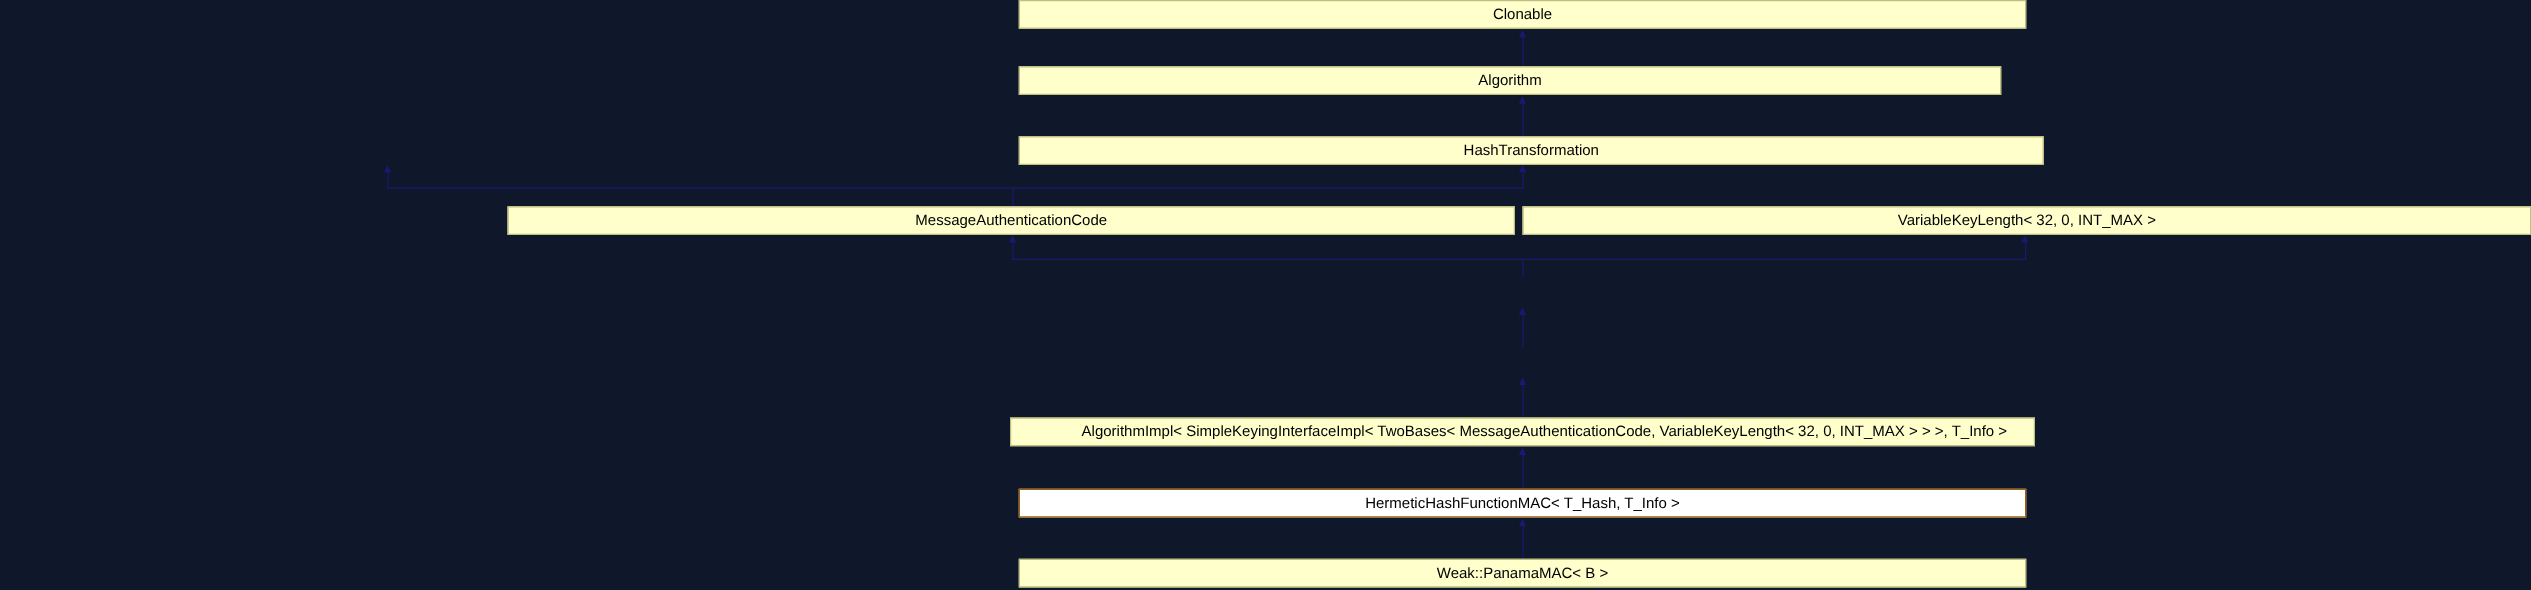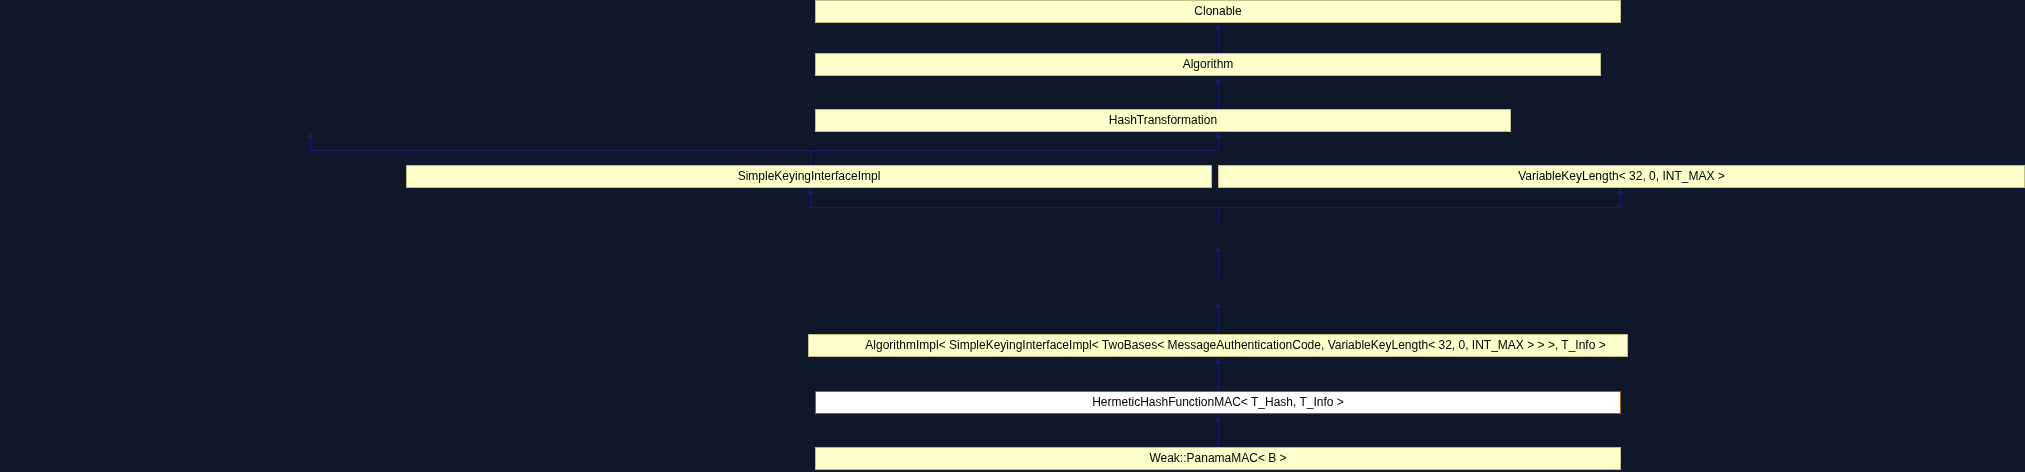--- a/index.html
+++ b/index.html
@@ -94,26 +94,26 @@
 
   <div class="node filled" style="left:815px; top:0px; width:806px;">
     <span class="node-label">Clonable</span>
   </div>
 
   <div class="node filled" style="left:815px; top:53px; width:786px;">
     <span class="node-label">Algorithm</span>
   </div>
 
 
-  <div class="node filled" style="left:815px; top:109px; width:696px;">
+  <div class="node filled" style="left:815px; top:109px; width:820px;">
     <span class="node-label">HashTransformation</span>
   </div>
 
   <div class="node filled" style="left:406px; top:165px; width:806px;">
-    <span class="node-label">SimpleKeyingInterfaceImpl</span>
+    <span class="node-label">MessageAuthenticationCode</span>
   </div>
 
   <div class="node filled" style="left:1218px; top:165px; width:807px;">
     <span class="node-label">VariableKeyLength&lt; 32, 0, INT_MAX &gt;</span>
   </div>
 
 
 
   <div class="node filled" style="left:808px; top:334px; width:820px;padding-left:35px;">
     <span class="node-label">AlgorithmImpl&lt; SimpleKeyingInterfaceImpl&lt; TwoBases&lt; MessageAuthenticationCode, VariableKeyLength&lt; 32, 0, INT_MAX &gt; &gt; &gt;, T_Info &gt;</span>

